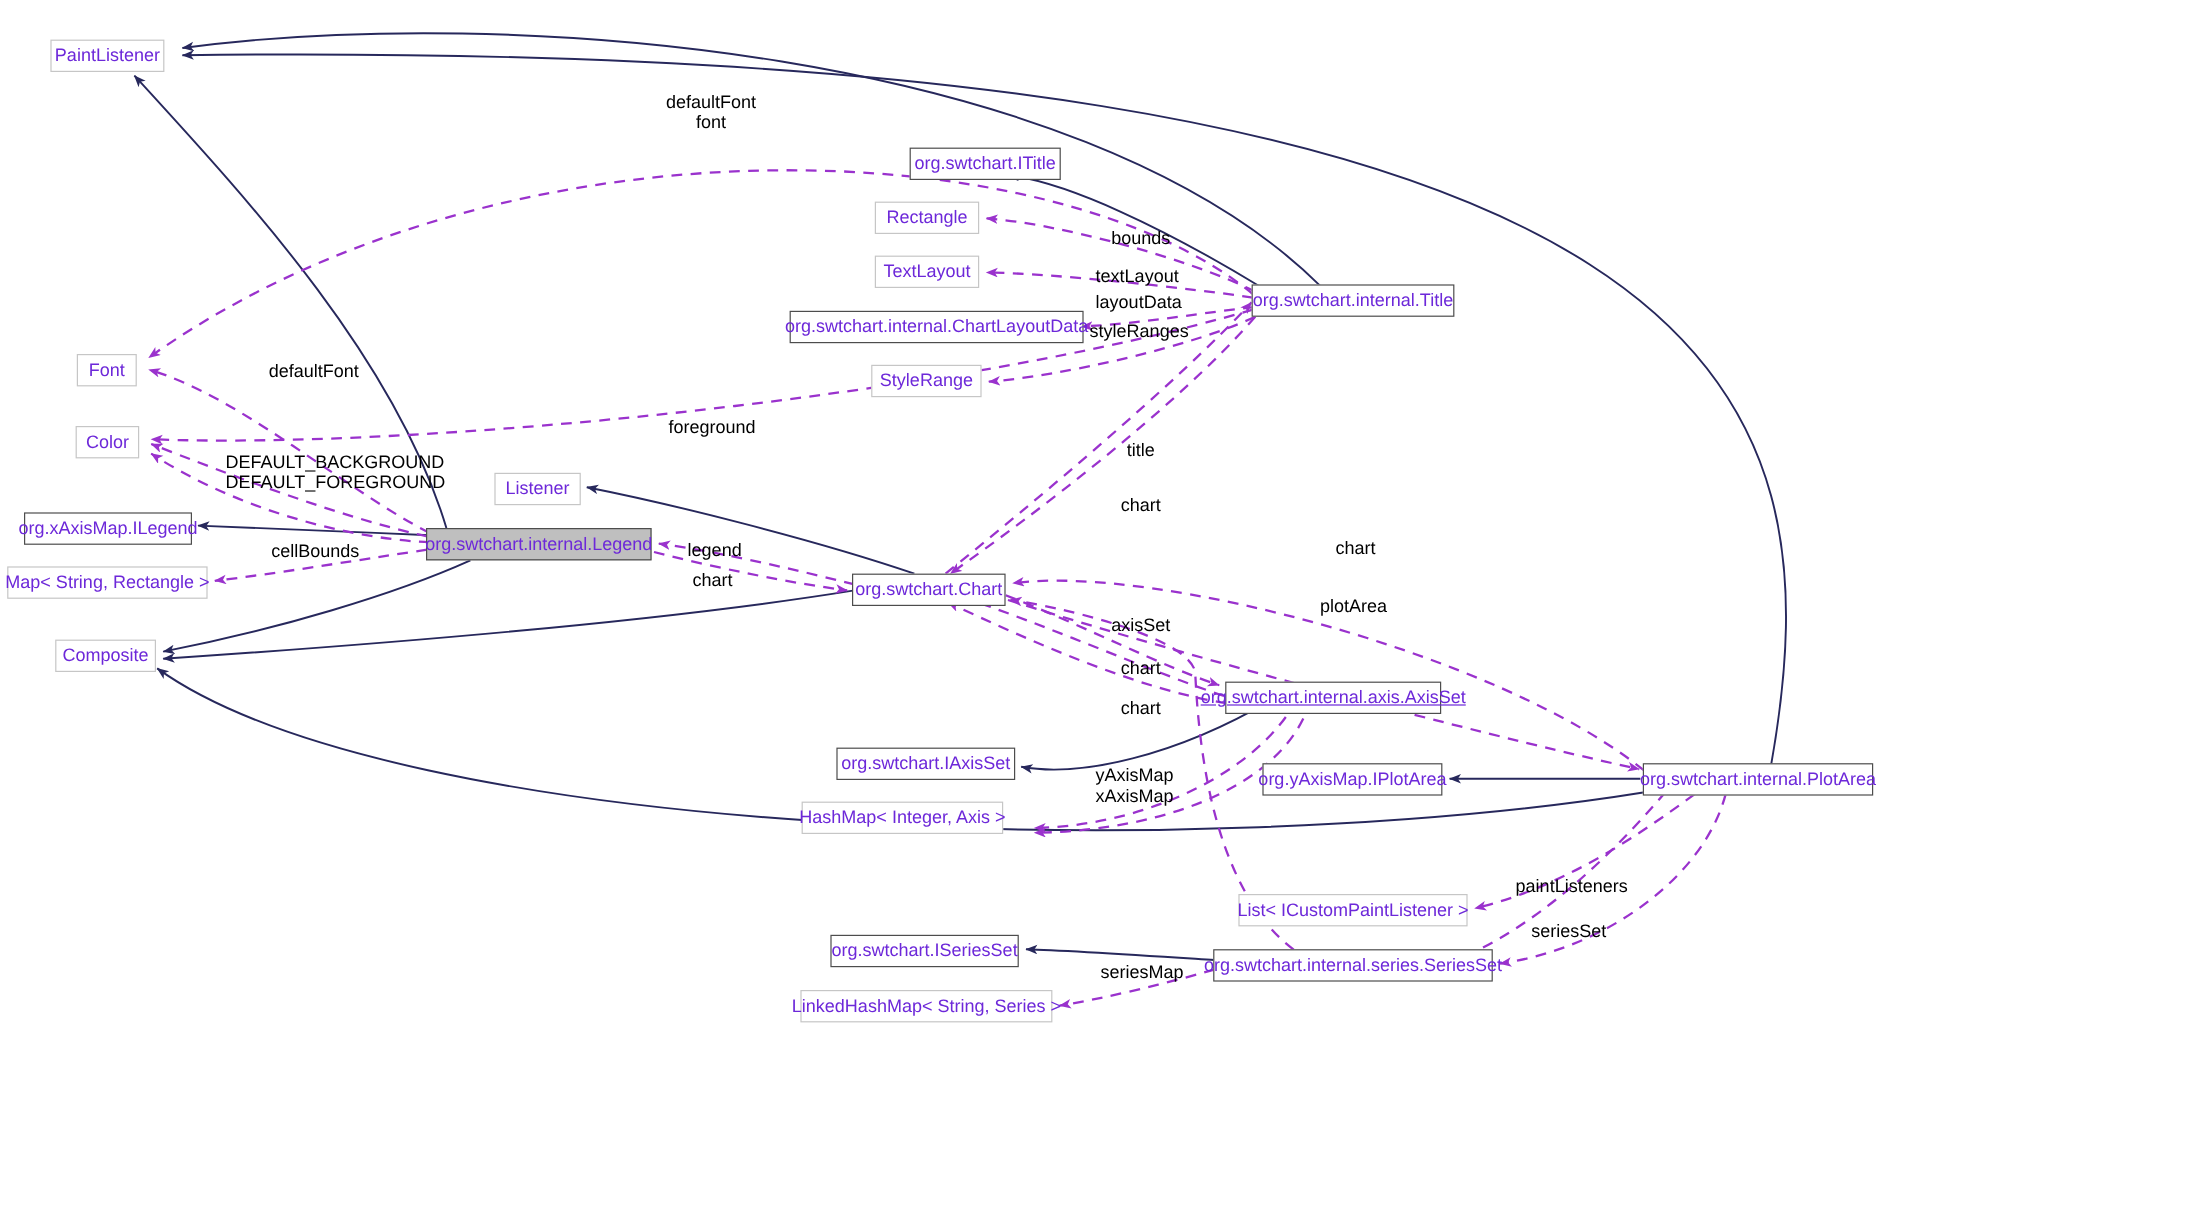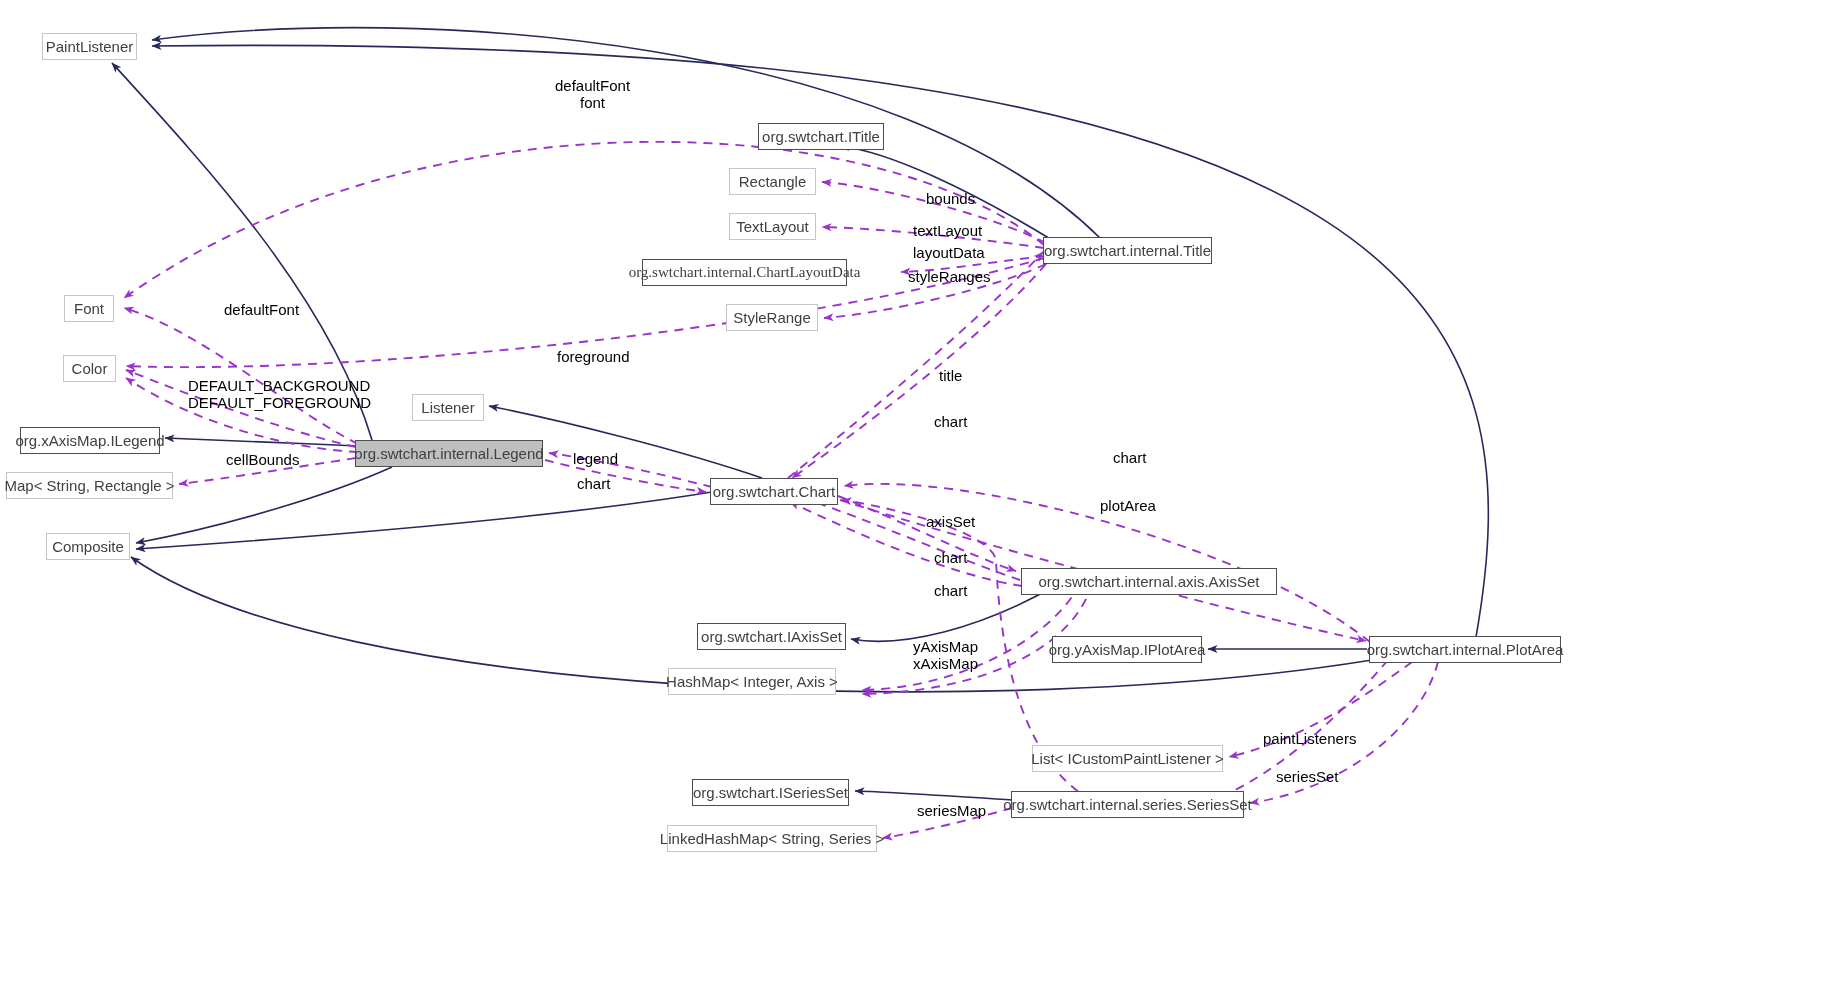--- a/index.html
+++ b/index.html
@@ -25,21 +25,21 @@
   }
   .node {
     position: absolute;
     box-sizing: border-box;
     display: flex;
     align-items: center;
     justify-content: center;
     white-space: nowrap;
     font-size: 15px;
     line-height: 1;
-    color: #404040;
+    color: #6d28d9;
     background: #ffffff;
     padding: 0 9px;
     height: 27px;
   }
   
   .node.lib {
     border: 1px solid #c6c6c6;
   }
   
   .node.own {
@@ -152,32 +152,32 @@
       <path d="M1012,808 C970,820 920,832 883,838"></path>
 
       <path d="M1388,660 C1200,880 1010,880 996,560 C990,530 880,505 842,500"></path>
     </g>
   </svg>
 
   <div class="node lib" style="left:42px;  top:33px;  width:95px;">PaintListener</div>
   <div class="node own" style="left:710px; top:123px; width:126px;margin-left:48px;">org.swtchart.ITitle</div>
   <div class="node lib" style="left:729px; top:168px; width:87px;">Rectangle</div>
   <div class="node lib" style="left:729px; top:213px; width:87px;">TextLayout</div>
-  <div class="node own" style="left:642px; top:259px; width:205px;font-family:Liberation Serif, serif;">org.swtchart.internal.ChartLayoutData</div>
+  <div class="node own" style="left:658px; top:259px; width:245px;">org.swtchart.internal.ChartLayoutData</div>
   <div class="node lib" style="left:726px; top:304px; width:92px;">StyleRange</div>
   <div class="node own" style="left:1043px;top:237px; width:169px;">org.swtchart.internal.Title</div>
   <div class="node lib" style="left:64px;  top:295px; width:50px;">Font</div>
   <div class="node lib" style="left:63px;  top:355px; width:53px;text-align:right;">Color</div>
   <div class="node lib" style="left:412px; top:394px; width:72px;">Listener</div>
   <div class="node own" style="left:20px;  top:427px; width:140px;">org.xAxisMap.ILegend</div>
   <div class="node focus" style="left:355px; top:440px; width:188px;">org.swtchart.internal.Legend</div>
   <div class="node lib" style="left:6px;   top:472px; width:167px;">Map&lt; String, Rectangle &gt;</div>
   <div class="node own" style="left:710px; top:478px; width:128px;">org.swtchart.Chart</div>
   <div class="node lib" style="left:46px;  top:533px; width:84px;">Composite</div>
-  <div class="node own" style="left:1021px;top:568px; width:256px;">org.swtchart.internal.axis.AxisSet</div>
+  <div class="node own" style="left:1021px;top:568px; width:180px;text-decoration:underline;">org.swtchart.internal.axis.AxisSet</div>
   <div class="node own" style="left:697px; top:623px; width:149px;">org.swtchart.IAxisSet</div>
   <div class="node own" style="left:1052px;top:636px; width:150px;">org.yAxisMap.IPlotArea</div>
   <div class="node own" style="left:1369px;top:636px; width:192px;">org.swtchart.internal.PlotArea</div>
   <div class="node lib" style="left:668px; top:668px; width:168px;">HashMap&lt; Integer, Axis &gt;</div>
   <div class="node lib" style="left:1032px;top:745px; width:191px;">List&lt; ICustomPaintListener &gt;</div>
   <div class="node own" style="left:692px; top:779px; width:157px;">org.swtchart.ISeriesSet</div>
   <div class="node own" style="left:1011px;top:791px; width:233px;">org.swtchart.internal.series.SeriesSet</div>
   <div class="node lib" style="left:667px; top:825px; width:210px;">LinkedHashMap&lt; String, Series &gt;</div>
 
   <div class="edge-label" style="left:555px;  top:77px;  text-align:center;">defaultFont

